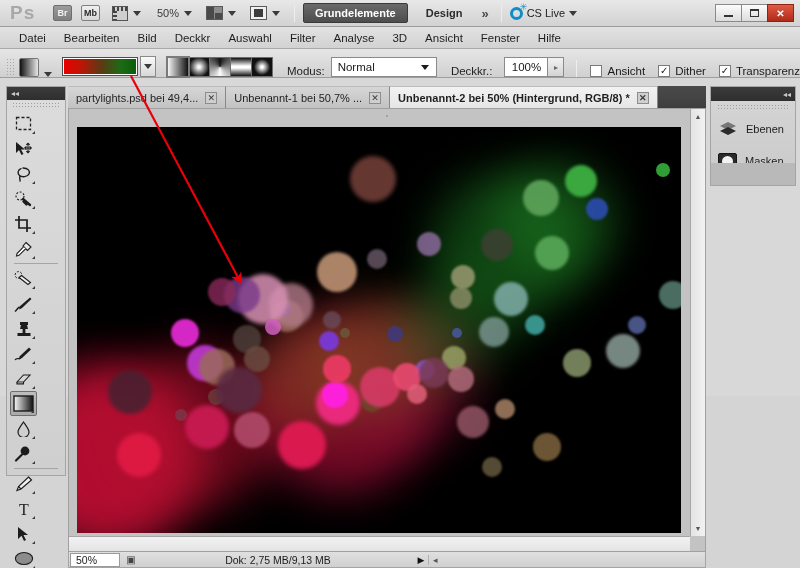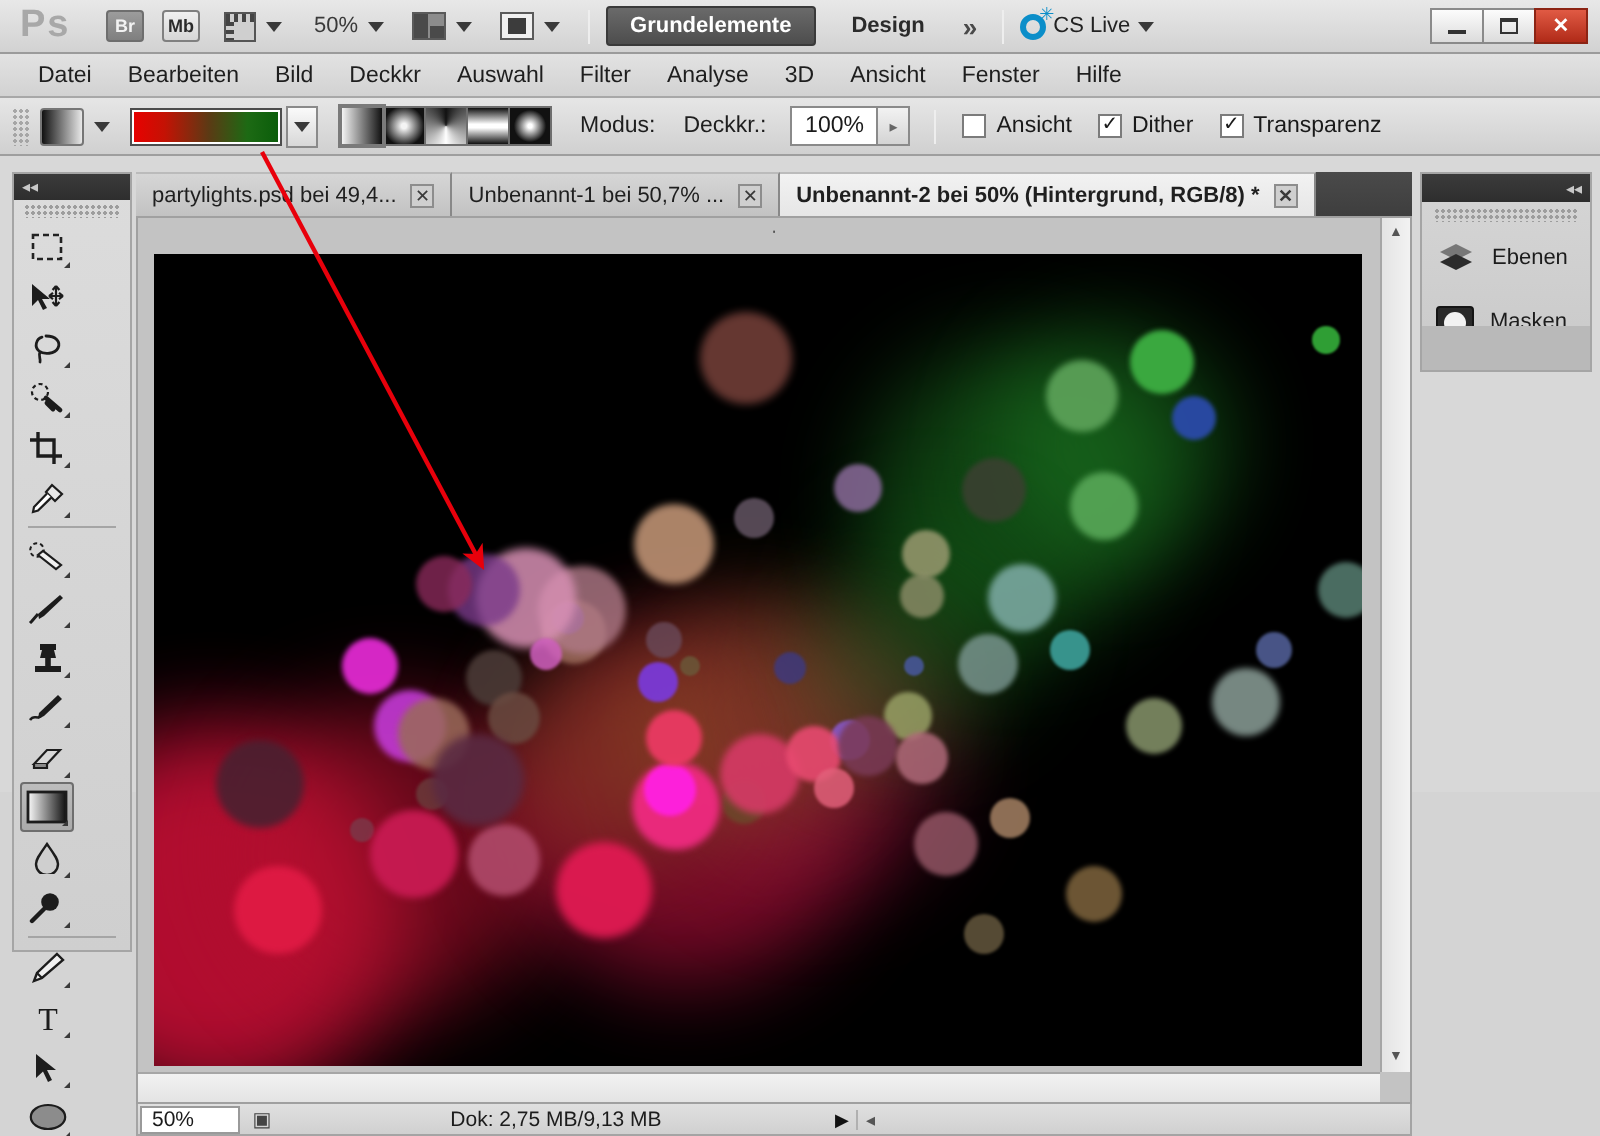--- a/index.html
+++ b/index.html
@@ -78,21 +78,21 @@
     border-bottom: 1px solid #a8a8a8;
     display: flex; align-items: center; padding-left: 10px;
   }
   .menuitem { padding: 2px 9px; font-size: 11.5px; color: #1e1e1e; }
 
   
   .optionsbar {
     position: absolute; left: 0; top: 49px; width: 800px; height: 29px;
     background: linear-gradient(#e6e6e6, #d0d0d0);
     border-bottom: 1px solid #9e9e9e;
-    display: flex; align-items: center;
+    display: flex; align-items: flex-end;
   }
   .grip { width: 9px; height: 19px; margin: 0 5px 0 6px;
     background-image: radial-gradient(#999 40%, transparent 41%);
     background-size: 3px 3px; opacity:.8; }
   .tool-preset { width: 22px; height: 19px; border: 1px solid #767676; border-radius:2px;
     background: linear-gradient(to right, #111, #e8e8e8); }
   .grad-swatch-wrap { display: flex; align-items: center; margin-left: 10px; }
   .grad-swatch {
     width: 76px; height: 19px; border: 1px solid #4d4d4d;
     background: linear-gradient(to right, #ea0000 0%, #c41204 22%, #5b3a14 52%, #1d6a14 78%, #0a5d0a 100%);
@@ -305,20 +305,24 @@
       </div>
     </div>
     <div class="gtypes">
       <div class="gtype gt-linear sel"></div>
       <div class="gtype gt-radial"></div>
       <div class="gtype gt-angle"></div>
       <div class="gtype gt-reflect"></div>
       <div class="gtype gt-diamond"></div>
     </div>
     <div class="lbl">Modus:</div>
+    <div class="modesel">
+      <span>Normal</span>
+      <span class="tri-down"></span>
+    </div>
     <div class="lbl">Deckkr.:</div>
     <div style="display:flex;align-items:center;margin-left:6px;">
       <div class="opac">100%</div>
       <div class="opac-arrow">▸</div>
     </div>
     <div class="vsep" style="margin-left:12px;"></div>
     <div class="chk">
       <span class="cbox"></span>
       <span>Ansicht</span>
     </div>

